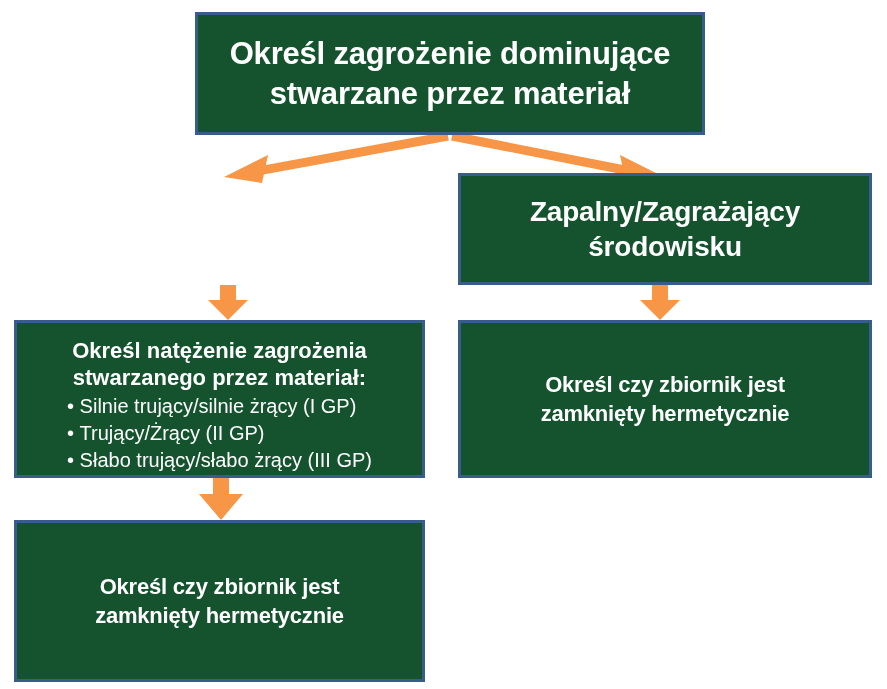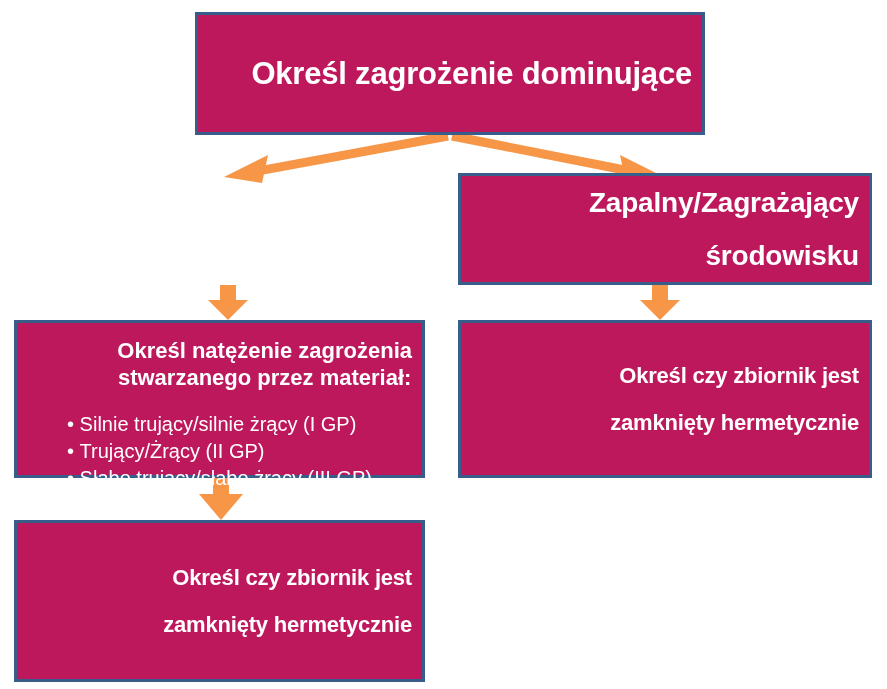--- a/index.html
+++ b/index.html
@@ -14,30 +14,29 @@
     height: 689px;
     background: #ffffff;
     overflow: hidden;
     font-family: "Liberation Sans", sans-serif;
   }
 
   
   .node {
     position: absolute;
     box-sizing: border-box;
-    background: #be185d;
+    background: #14532d;
     border: 3px solid #385D8A;
     display: flex;
     flex-direction: column;
-    align-items: flex-end;
+    align-items: center;
     justify-content: center;
     color: #FFFFFF;
     text-align: center;
     padding: 4px 10px;
-    gap: 18px;
   }
   .node .line {
     display: block;
     white-space: nowrap;
   }
 
   
   .title-text .line {
     font-weight: bold;
     letter-spacing: -0.2px;
@@ -165,20 +164,21 @@
       <path d="M 652 285 L 652 300 L 640 300 L 660 320 L 680 300 L 668 300 L 668 285 Z" fill="#F79646"></path>
     </g>
 
     <g>
       <path d="M 213 478 L 213 494 L 199 494 L 221 520 L 243 494 L 229 494 L 229 478 Z" fill="#F79646"></path>
     </g>
   </svg>
 
   <div class="node title-text" id="node-root">
     <span class="line">Określ zagrożenie dominujące</span>
+    <span class="line">stwarzane przez materiał</span>
   </div>
 
 
   <div class="node" id="node-intensity">
     <div class="head">
       <span class="line">Określ natężenie zagrożenia</span>
       <span class="line">stwarzanego przez materiał:</span>
     </div>
     <ul class="bullets">
       <li>Silnie trujący/silnie żrący  (I GP)</li>

